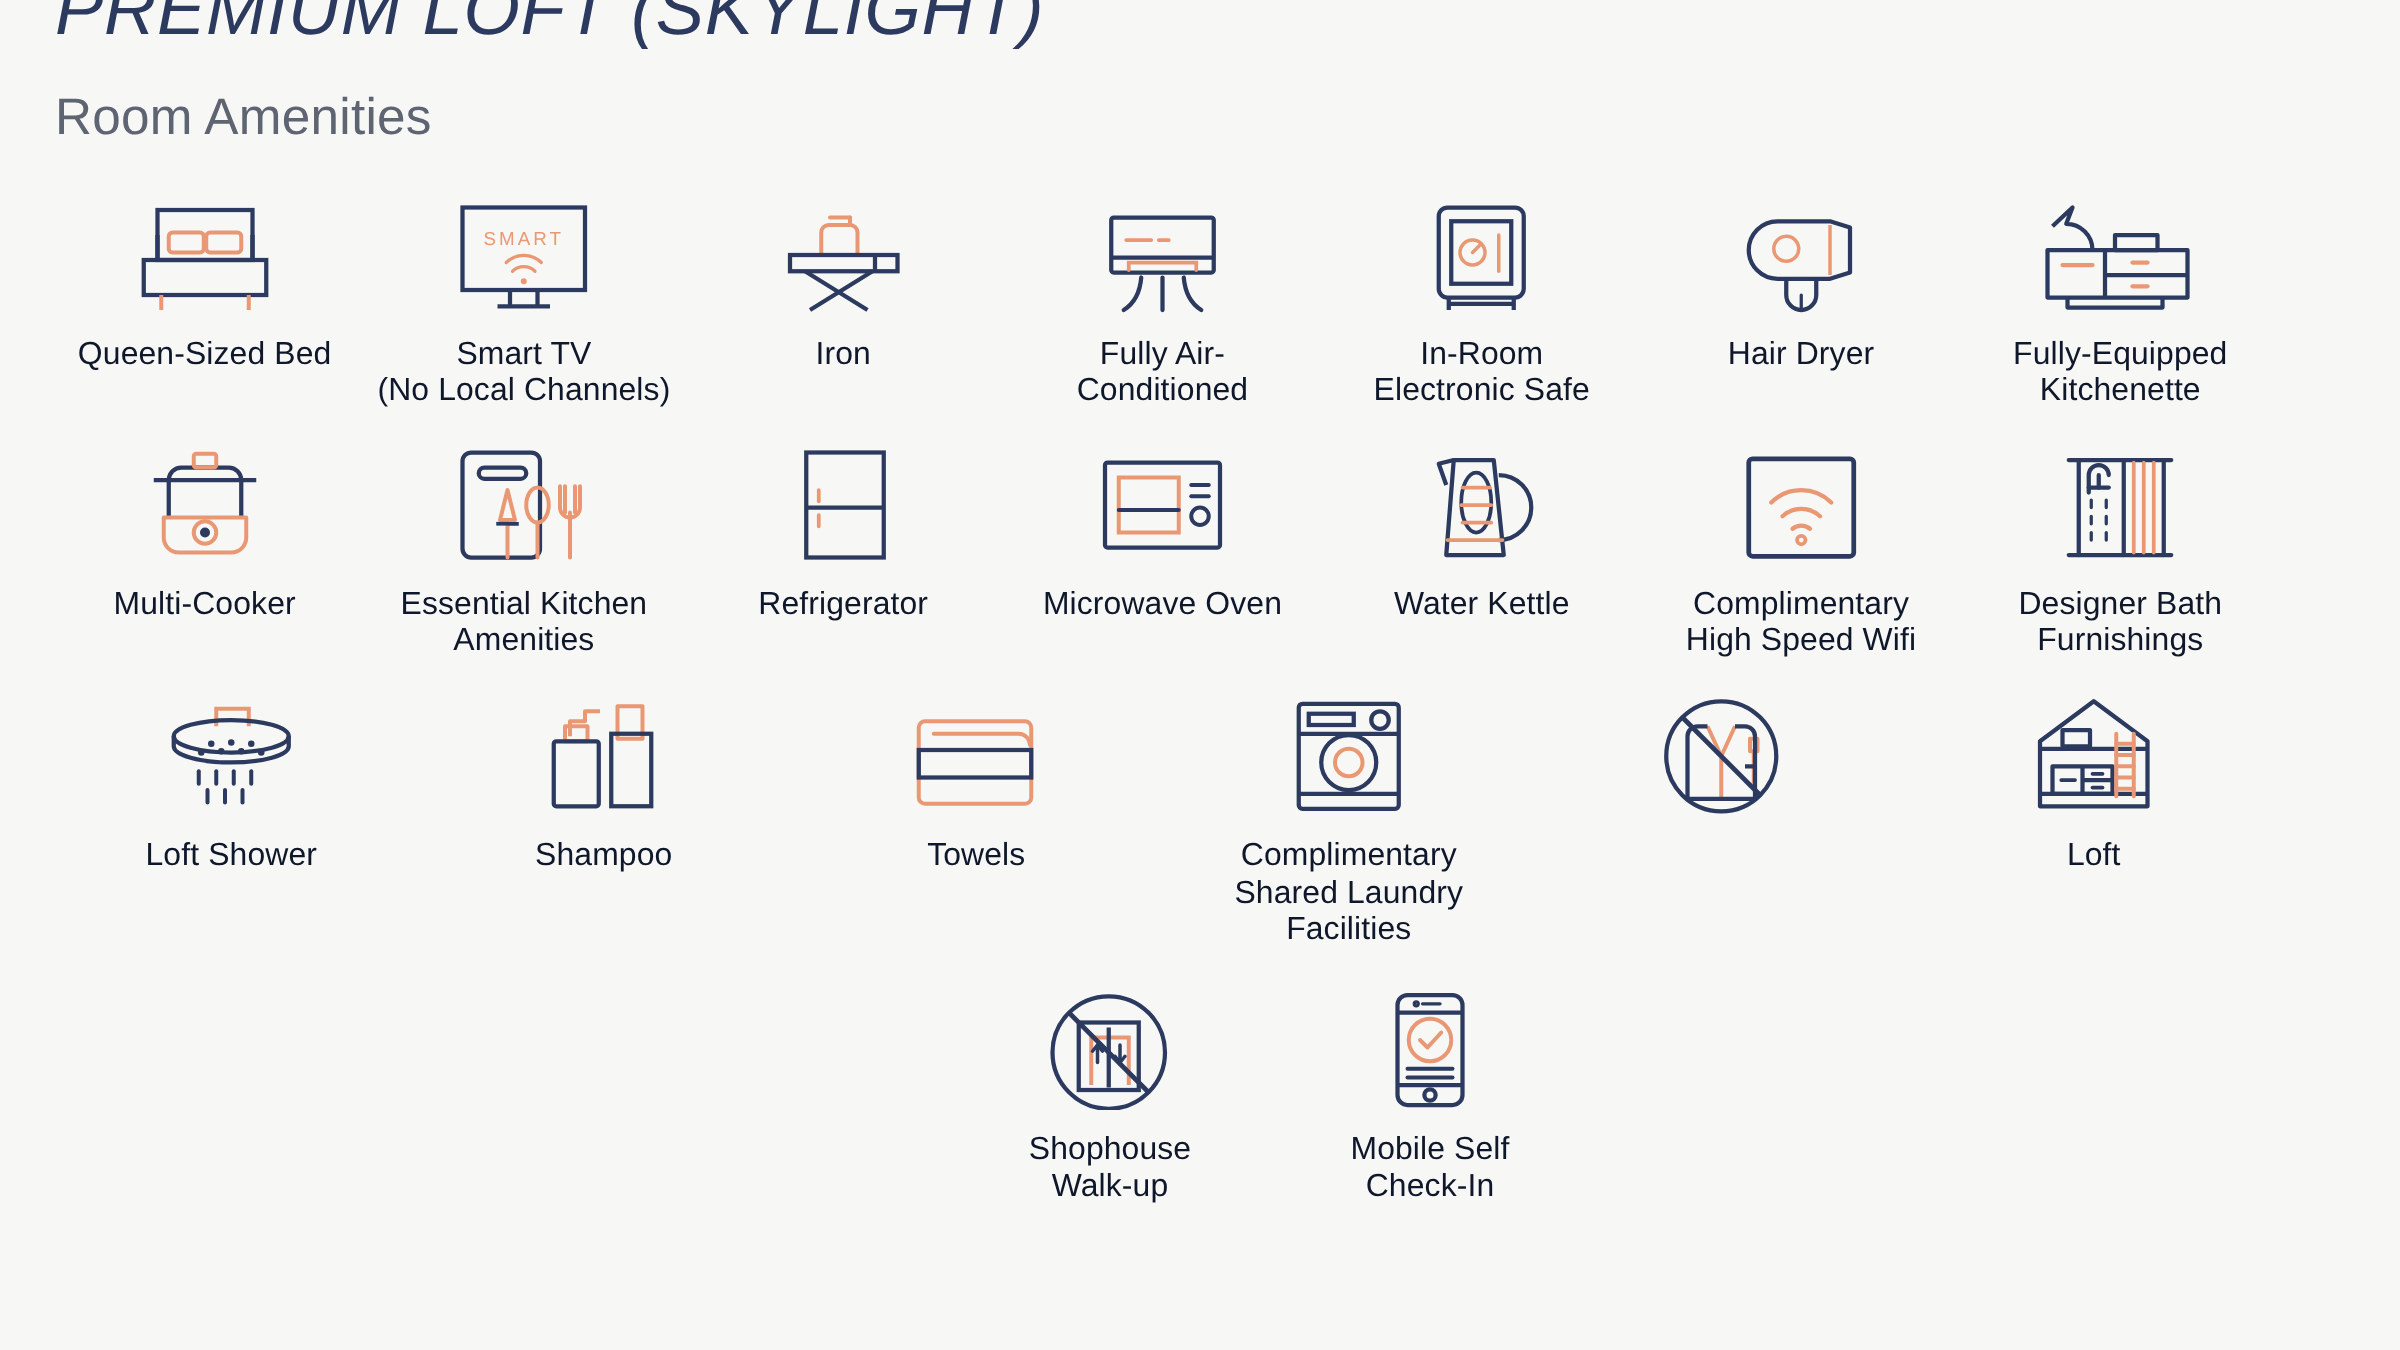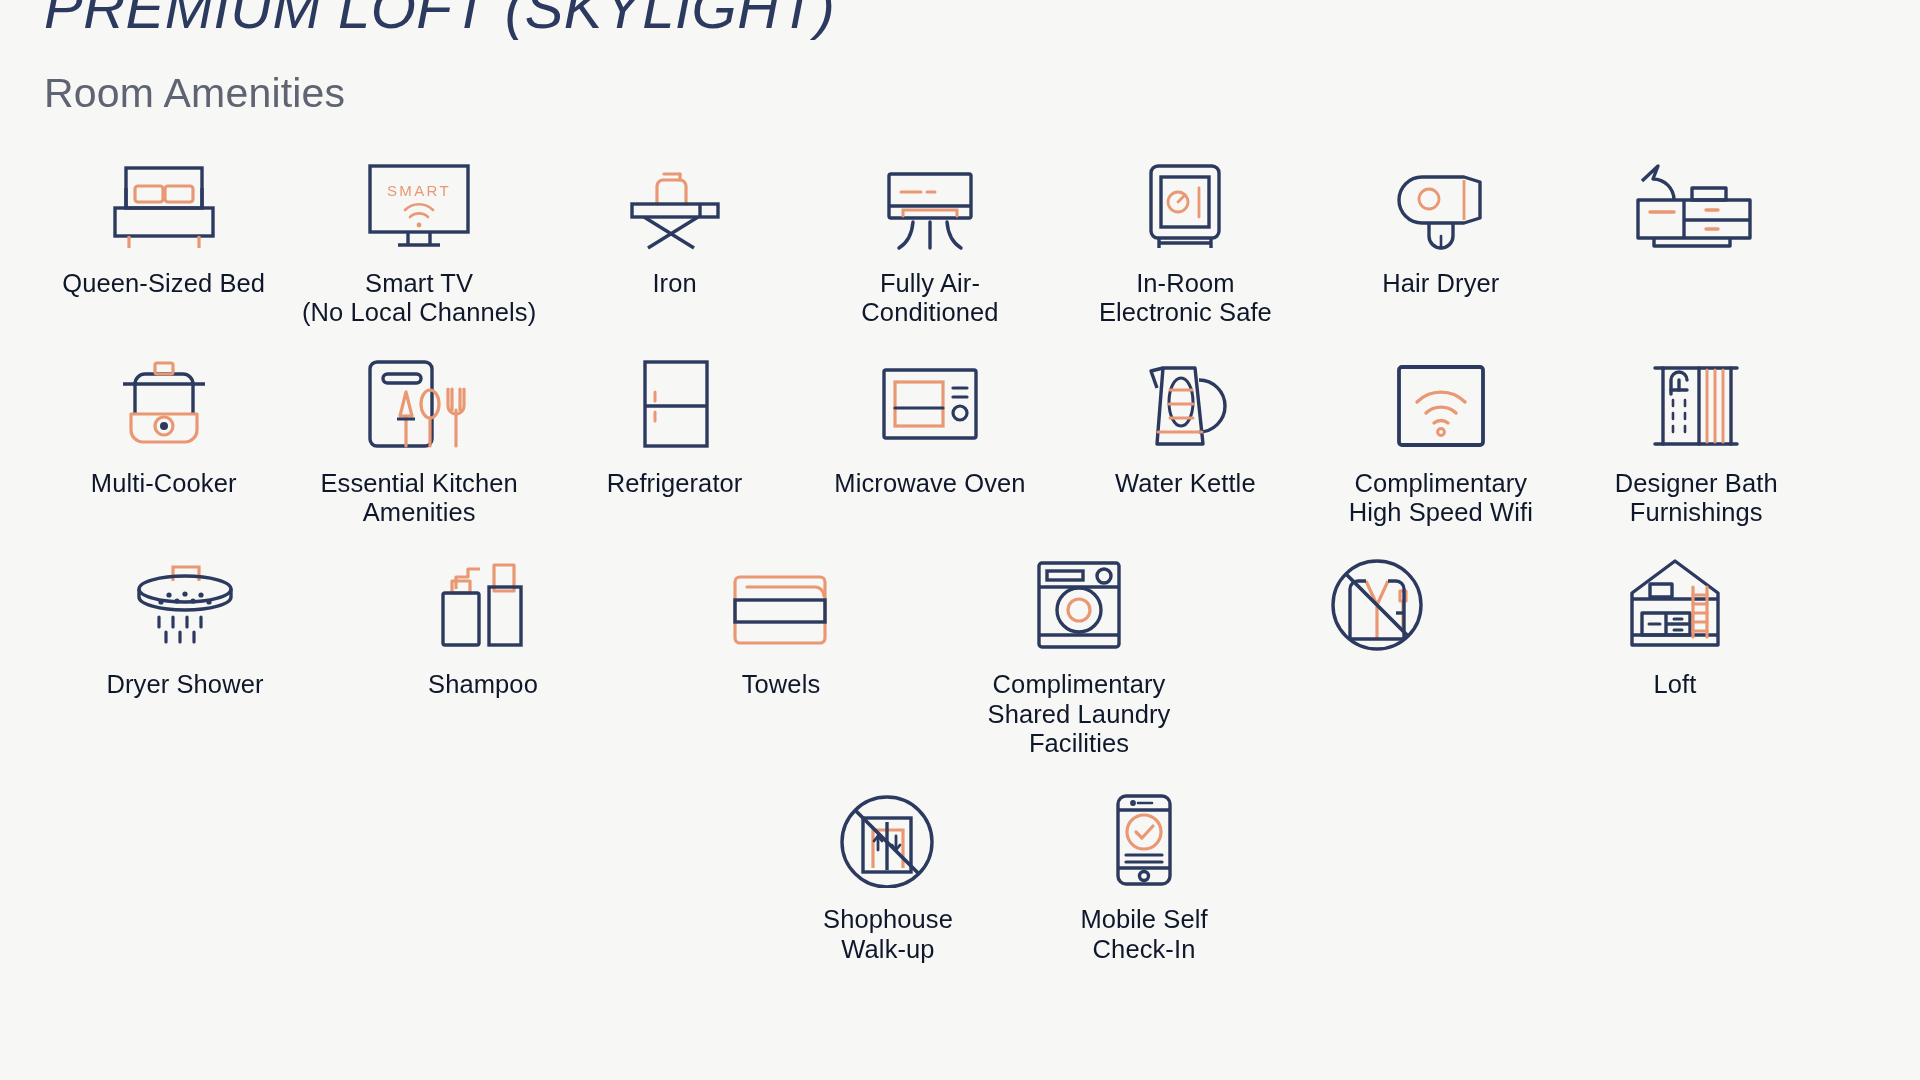--- a/index.html
+++ b/index.html
@@ -216,20 +216,22 @@
               <rect x="66" y="28" width="34" height="12"></rect>
               <path d="M28 78 V86 H104 V78"></path>
             </g>
             <g fill="none" stroke="#e99873" stroke-width="3.4" stroke-linecap="round">
               <path d="M24 52 H48"></path>
                 <path d="M80 50 H92"></path>
                 <path d="M80 69 H92"></path>
             </g>
           </svg>
         </div>
+        <div class="cap">Fully-Equipped
+Kitchenette</div>
       </div>
 
     </div>
 
     <div class="row r2">
 
       <div class="cell">
         <div class="icon-wrap">
           <svg width="110" height="96" viewBox="0 0 110 96">
             <g fill="none" stroke="#2b3a5e" stroke-width="3.4">
@@ -397,21 +399,21 @@
               <path d="M34 60 V70"></path>
                 <path d="M48 60 V70"></path>
                 <path d="M62 60 V70"></path>
                 <path d="M76 60 V70"></path>
               <path d="M41 75 V85"></path>
                 <path d="M55 75 V85"></path>
                 <path d="M69 75 V85"></path>
             </g>
           </svg>
         </div>
-        <div class="cap">Dryer Shower</div>
+        <div class="cap">Loft Shower</div>
       </div>
 
       <div class="cell">
         <div class="icon-wrap">
           <svg width="110" height="96" viewBox="0 0 110 96">
             <g fill="none" stroke="#e99873" stroke-width="3.2" stroke-linejoin="round">
               <path d="M28 32 V20 H40 V12 H52"></path>
               <rect x="24" y="24" width="18" height="12"></rect>
               <rect x="66" y="8" width="20" height="26"></rect>
             </g>

